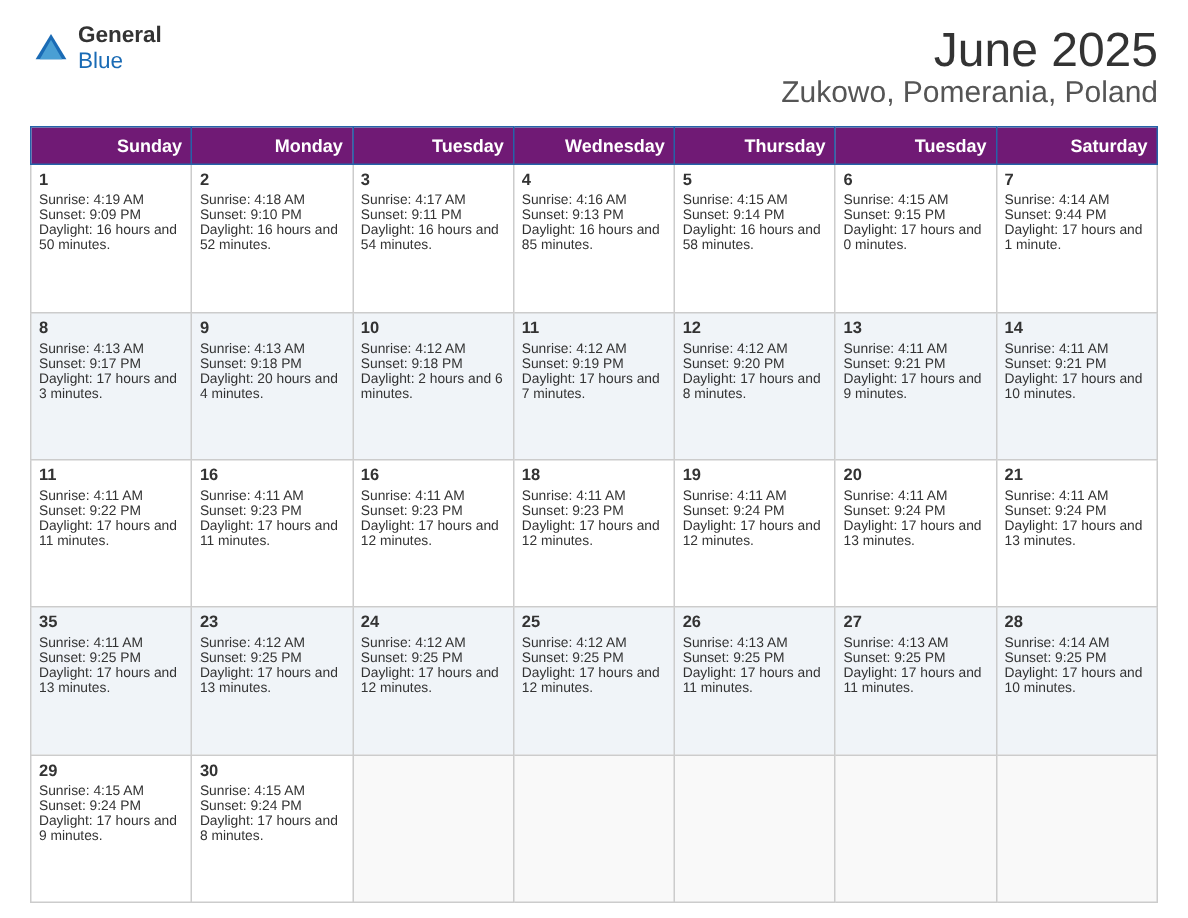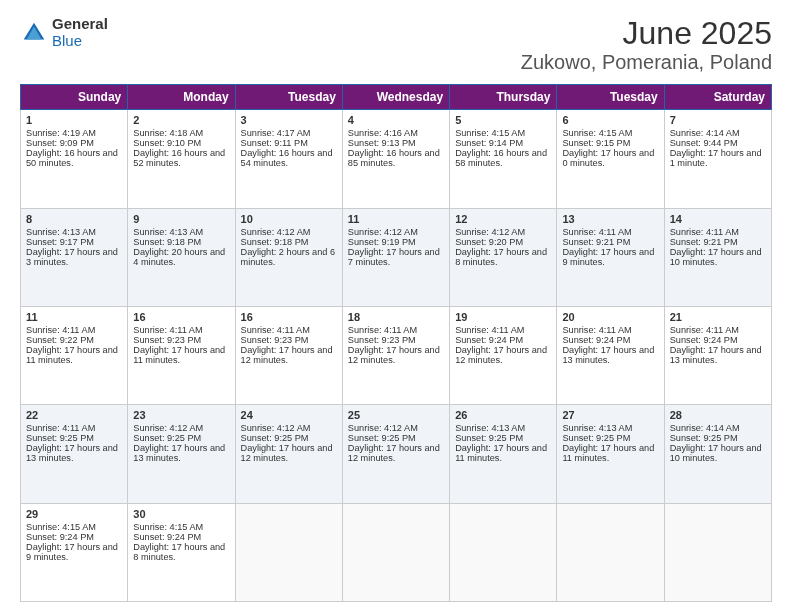--- a/index.html
+++ b/index.html
@@ -268,21 +268,21 @@
       </td>
           <td>
         <span class="day-num">21</span>
         <span>Sunrise: 4:11 AM</span><br>
         <span>Sunset: 9:24 PM</span><br>
         <span>Daylight: 17 hours and 13 minutes.</span>
       </td>
         </tr>
         <tr class="week-row">
           <td>
-        <span class="day-num">22</span>
+        <span class="day-num">35</span>
         <span>Sunrise: 4:11 AM</span><br>
         <span>Sunset: 9:25 PM</span><br>
         <span>Daylight: 17 hours and 13 minutes.</span>
       </td>
           <td>
         <span class="day-num">23</span>
         <span>Sunrise: 4:12 AM</span><br>
         <span>Sunset: 9:25 PM</span><br>
         <span>Daylight: 17 hours and 13 minutes.</span>
       </td>

